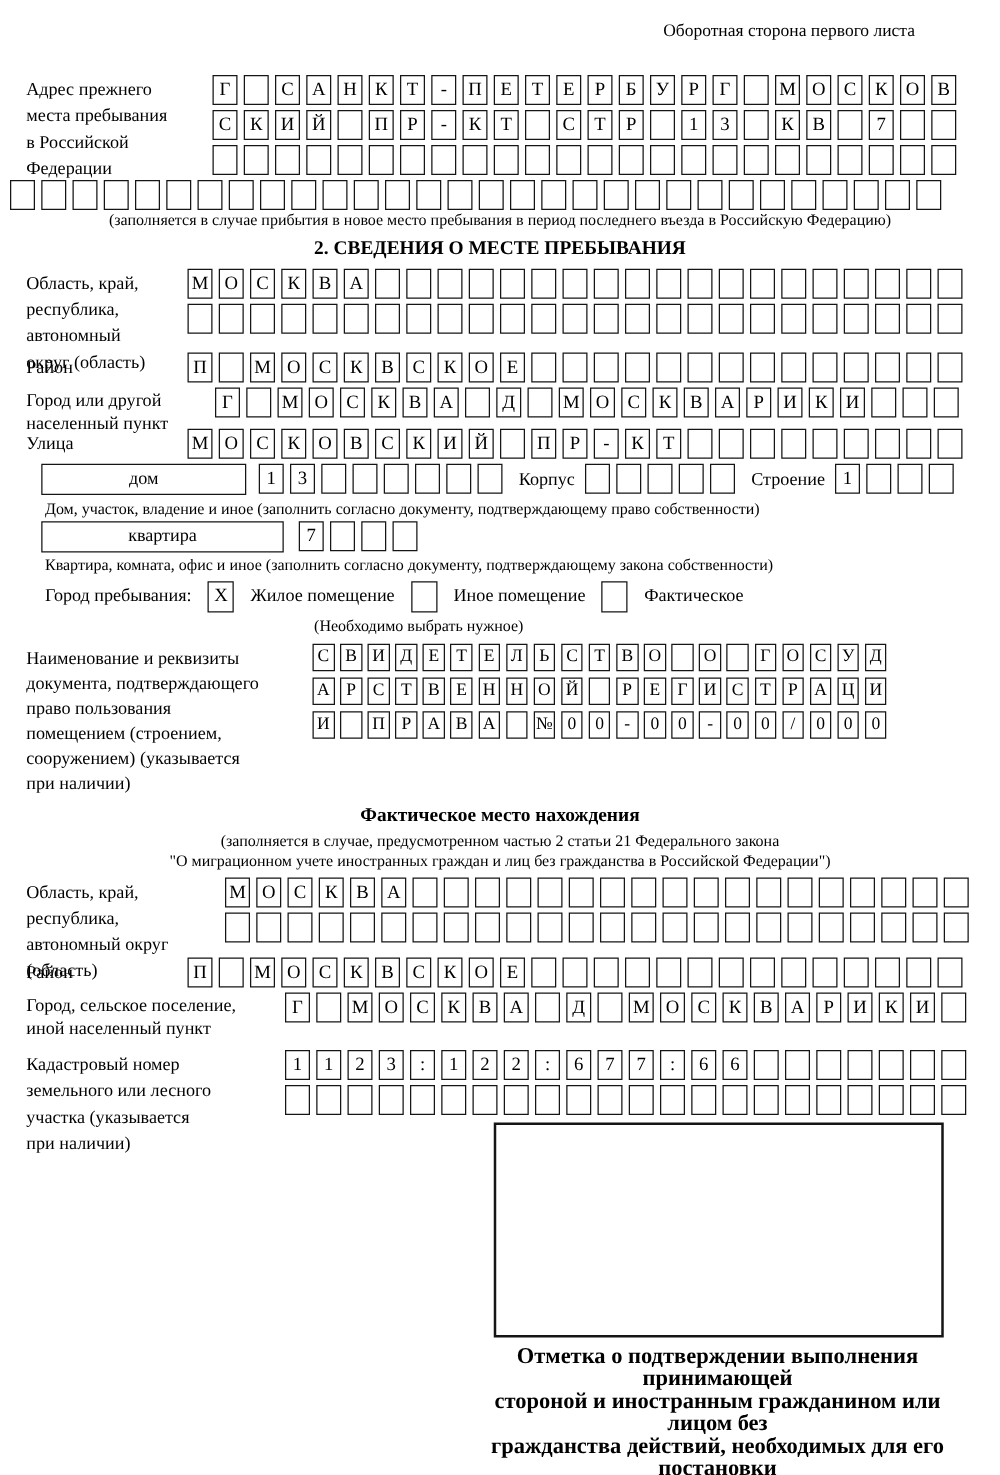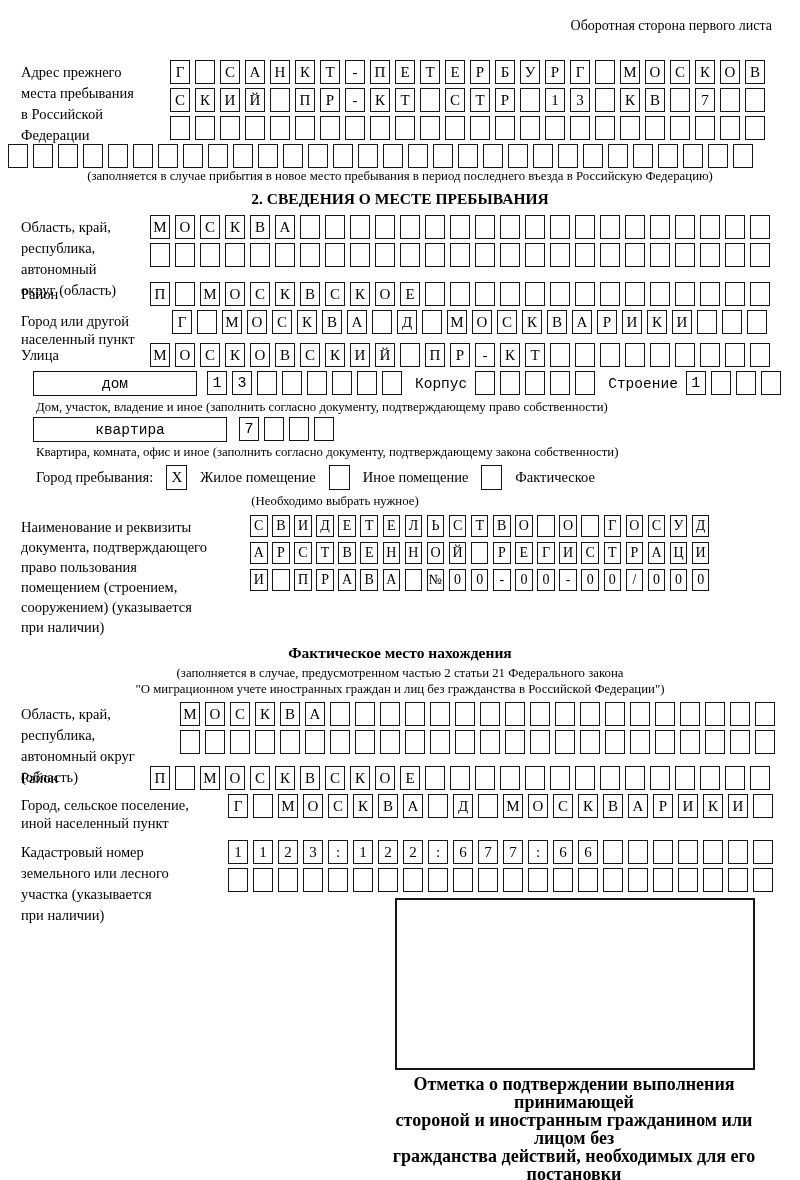--- a/index.html
+++ b/index.html
@@ -1,39 +1,39 @@
 <!DOCTYPE html>
 <html><head>
 <meta charset="utf-8">
 <style>
   html,body{margin:0;padding:0;background:#fff;}
   body{width:800px;height:1180px;color:#000;font-family:"Liberation Serif","DejaVu Serif",serif;font-size:14.5px;position:relative;overflow:hidden;}
   .page{padding-top:18px;}
-  .hdr{text-align:right;padding-right:28px;font-size:14px;}
+  .hdr{text-align:right;padding-right:68px;font-size:14px;}
   .field{position:relative;}
   .flabel{position:absolute;left:21px;top:2px;white-space:pre-line;line-height:21px;}
   .lh18{line-height:18px;}
   .cellrow{display:flex;align-items:flex-start;}
   .cell{flex:0 0 auto;box-sizing:content-box;width:18px;height:22px;border:1.6px solid #151515;margin-right:5px;display:flex;align-items:center;justify-content:center;font-size:15px;}
   .small .cell{width:15.5px;height:20px;margin-right:4.6px;font-size:14px;}
   .rowgap{margin-bottom:4px;}
   .ml8{margin-left:8px;}  .ml150{margin-left:150px;} .ml170{margin-left:170px;}
   .ml172{margin-left:172px;} .ml180{margin-left:180px;} .ml228{margin-left:228px;}
   .ml250{margin-left:250px;} .ml36{margin-left:36px;}
   .note{font-size:12.8px;line-height:16px;}
   .center{text-align:center;}
   .w670{width:670px;}
   .title{font-weight:bold;text-align:center;font-size:15.5px;line-height:20px;}
   .t2{margin:5px 0 6px 0;}
   .t3{margin-top:10px;}
   .f-prev{margin-top:26px;}
   .f-obl2{margin-top:3px;margin-bottom:15px;}
   .f-raion2,.f-gorod2,.f-ul2,.f-raionF,.f-gorodF{margin-bottom:4px;}
   .f-gorod2{min-height:29px;}
-  .domrow{margin-left:33px;display:flex;align-items:flex-start;margin-bottom:2px;margin-top:2px;font-family:Liberation Mono, monospace;}
+  .domrow{margin-left:33px;display:flex;align-items:flex-start;margin-bottom:2px;margin-top:2px;}
   .widebox{box-sizing:content-box;height:23px;border:1.6px solid #151515;display:flex;align-items:center;justify-content:center;flex:0 0 auto;}
   .dombox{width:162px;margin-right:10px;}
   .kvbox{width:192px;margin-right:12px;}
   .inlbl{margin:0 8px;line-height:26px;flex:0 0 auto;}
   .mestorow{display:flex;align-items:center;margin-left:36px;margin-top:5px;margin-bottom:3px;}
   .mestorow > *{margin-right:13px;}
   .checkbox{box-sizing:content-box;width:19px;height:23px;border:1.6px solid #151515;display:inline-flex;align-items:center;justify-content:center;font-size:15px;flex:0 0 auto;}
   .f-doc{margin-top:6px;height:118px;}
   .f-doc .flabel{width:212px;line-height:20px;}
   .docgap{margin-bottom:5px;}

